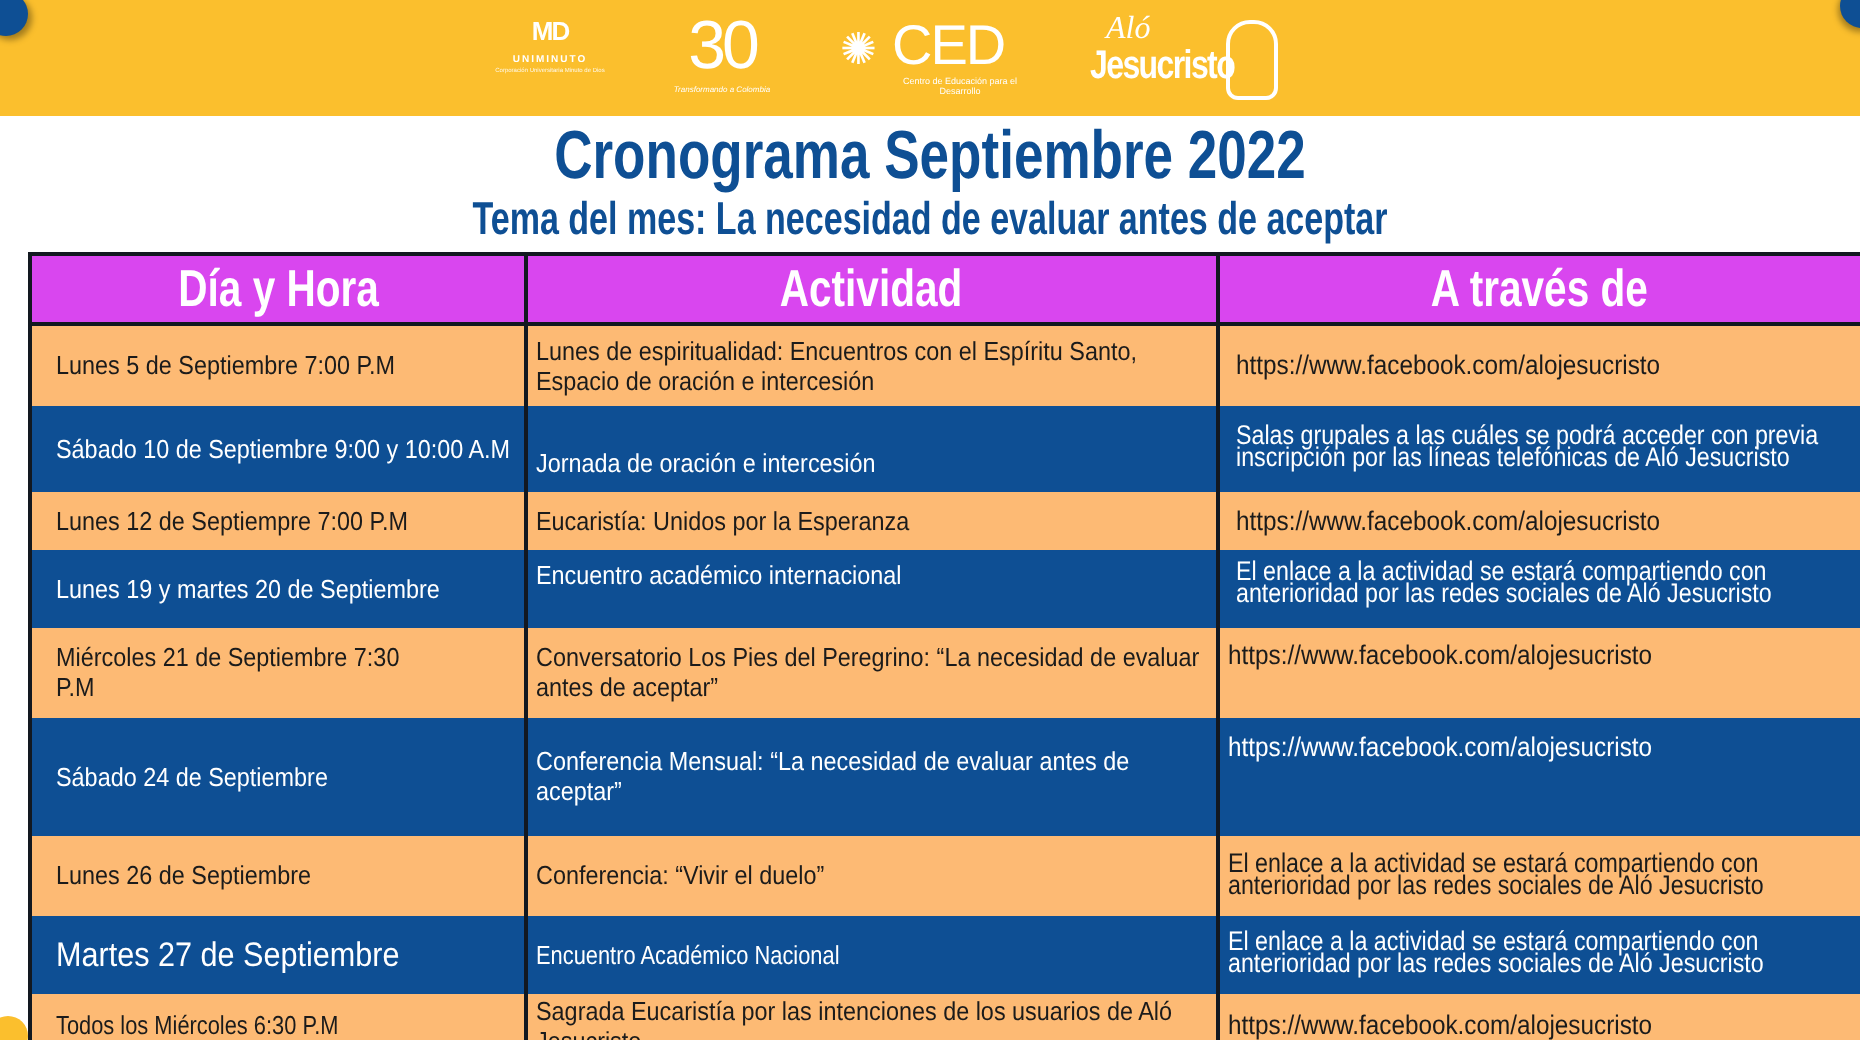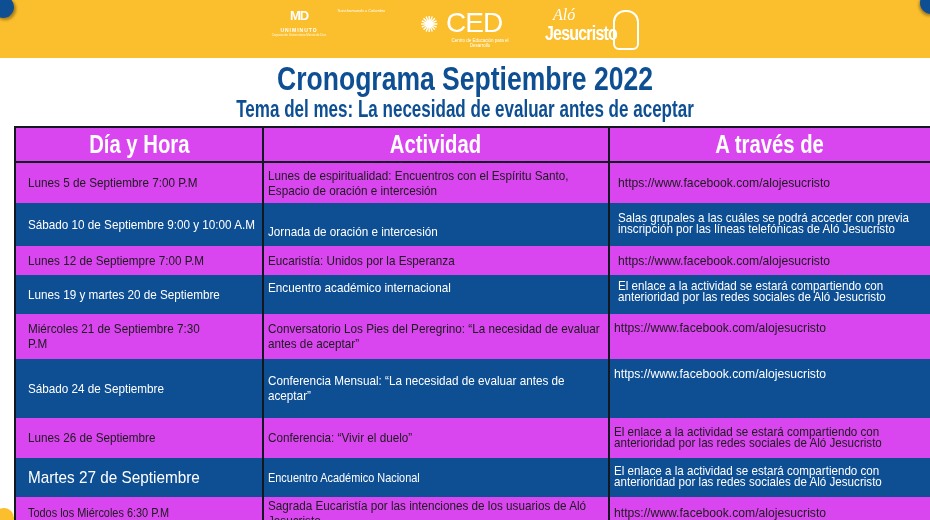--- a/index.html
+++ b/index.html
@@ -6,21 +6,21 @@
   body { width:930px; height:520px; overflow:hidden; background:#ffffff; position:relative; font-family:"Liberation Sans", sans-serif; }
   .banner { position:absolute; left:0; top:0; width:930px; height:58px; background:#FBBF2D; }
   .dot { position:absolute; border-radius:50%; }
   .dot-blue-left { left:-8px; top:-4px; width:22px; height:22px; background:#0E4F94; box-shadow:2px 2px 3px rgba(0,0,0,0.35); }
   .dot-blue-right { left:920px; top:-8px; width:22px; height:22px; background:#0E4F94; box-shadow:-1px 2px 3px rgba(0,0,0,0.35); }
   .dot-yellow-left { left:-6px; top:508px; width:20px; height:20px; background:#FBBF2D; }
   .dot-yellow-right { left:921px; top:512px; width:20px; height:20px; background:#FBBF2D; }
 
   .logos { position:absolute; top:0; left:240px; height:58px; width:420px; color:#fff; }
   .logo { position:absolute; color:#fff; }
-  .logo-md { left:24px; top:8px; width:70px; text-align:center; }
+  .logo-md { left:0; top:8px; width:70px; text-align:center; }
   .logo-md .mark { font-weight:bold; font-size:13px; letter-spacing:-1px; }
   .logo-md .name { font-weight:bold; font-size:5px; letter-spacing:1px; margin-top:4px; }
   .logo-md .sub { font-size:3px; line-height:4px; opacity:0.9; }
   .logo-30 { left:86px; top:6px; width:70px; text-align:center; }
   .logo-30 .num { font-size:34px; line-height:34px; font-weight:normal; letter-spacing:-2px; }
   .logo-30 .sub { font-size:4px; font-style:italic; margin-top:2px; }
   .logo-ced { left:180px; top:8px; width:100px; }
   .logo-ced .star { position:absolute; left:0; top:4px; font-size:22px; }
   .logo-ced .txt { position:absolute; left:26px; top:0; font-size:28px; letter-spacing:-1px; line-height:30px; }
   .logo-ced .sub { position:absolute; left:30px; top:30px; font-size:4.5px; line-height:5px; text-align:center; width:60px; }
@@ -35,21 +35,21 @@
 
   table.sched { position:absolute; left:14px; top:126px; width:916px; border-collapse:collapse; table-layout:fixed; }
   table.sched col.c1 { width:248px; }
   table.sched col.c2 { width:346px; }
   table.sched col.c3 { width:322px; }
   table.sched th, table.sched td { border:2px solid #121820; padding:0 0 0 12px; vertical-align:middle; overflow:hidden; }
   table.sched th { background:#d946ef; color:#fff; height:33px; font-size:26px; text-align:center; padding:0; }
   table.sched th span { display:inline-block; transform:scaleX(0.78); white-space:nowrap; font-weight:bold; }
   table.sched td { font-size:13px; line-height:15px; color:#1b1b1b; border-left-width:2px; border-right-width:2px; border-top:1px solid #0E4F94; border-bottom:1px solid #0E4F94; }
   table.sched tr.blue td { background:#0E4F94; color:#fff; }
-  table.sched tr.white td { background:#d946ef;margin-top:48px; }
+  table.sched tr.white td { background:#fdba74;margin-top:48px; }
   table.sched td.c2 { padding-left:4px; }
   table.sched td.c3 { padding-left:8px; }
   table.sched td.c1 span, table.sched td.c2 span, table.sched td.c3 span { display:inline-block; transform:scaleX(0.9); transform-origin:left center; width:111%; }
   table.sched td.c3 .url { font-size:13.5px; }
   table.sched td.c3 .tight { font-size:13.5px; line-height:11px; transform:scaleX(0.86); width:117%; }
   table.sched td.big { font-size:17px; }
   table.sched td.narrow span { transform:scaleX(0.84); width:119%; }
   table.sched tr:last-child td { border-bottom:2px solid #121820; }
 </style>
 </head>
@@ -61,20 +61,21 @@
 <div class="dot dot-yellow-left"></div>
 <div class="dot dot-yellow-right"></div>
 
 <div class="logos">
   <div class="logo logo-md">
     <div class="mark">MD</div>
     <div class="name">UNIMINUTO</div>
     <div class="sub">Corporación Universitaria Minuto de Dios</div>
   </div>
   <div class="logo logo-30">
+    <div class="num">30</div>
     <div class="sub">Transformando a Colombia</div>
   </div>
   <div class="logo logo-ced">
     <span class="star">✺</span>
     <span class="txt">CED</span>
     <span class="sub">Centro de Educación para el Desarrollo</span>
   </div>
   <div class="logo logo-alo">
     <span class="a1">Aló</span>
     <span class="a2">Jesucristo</span>

